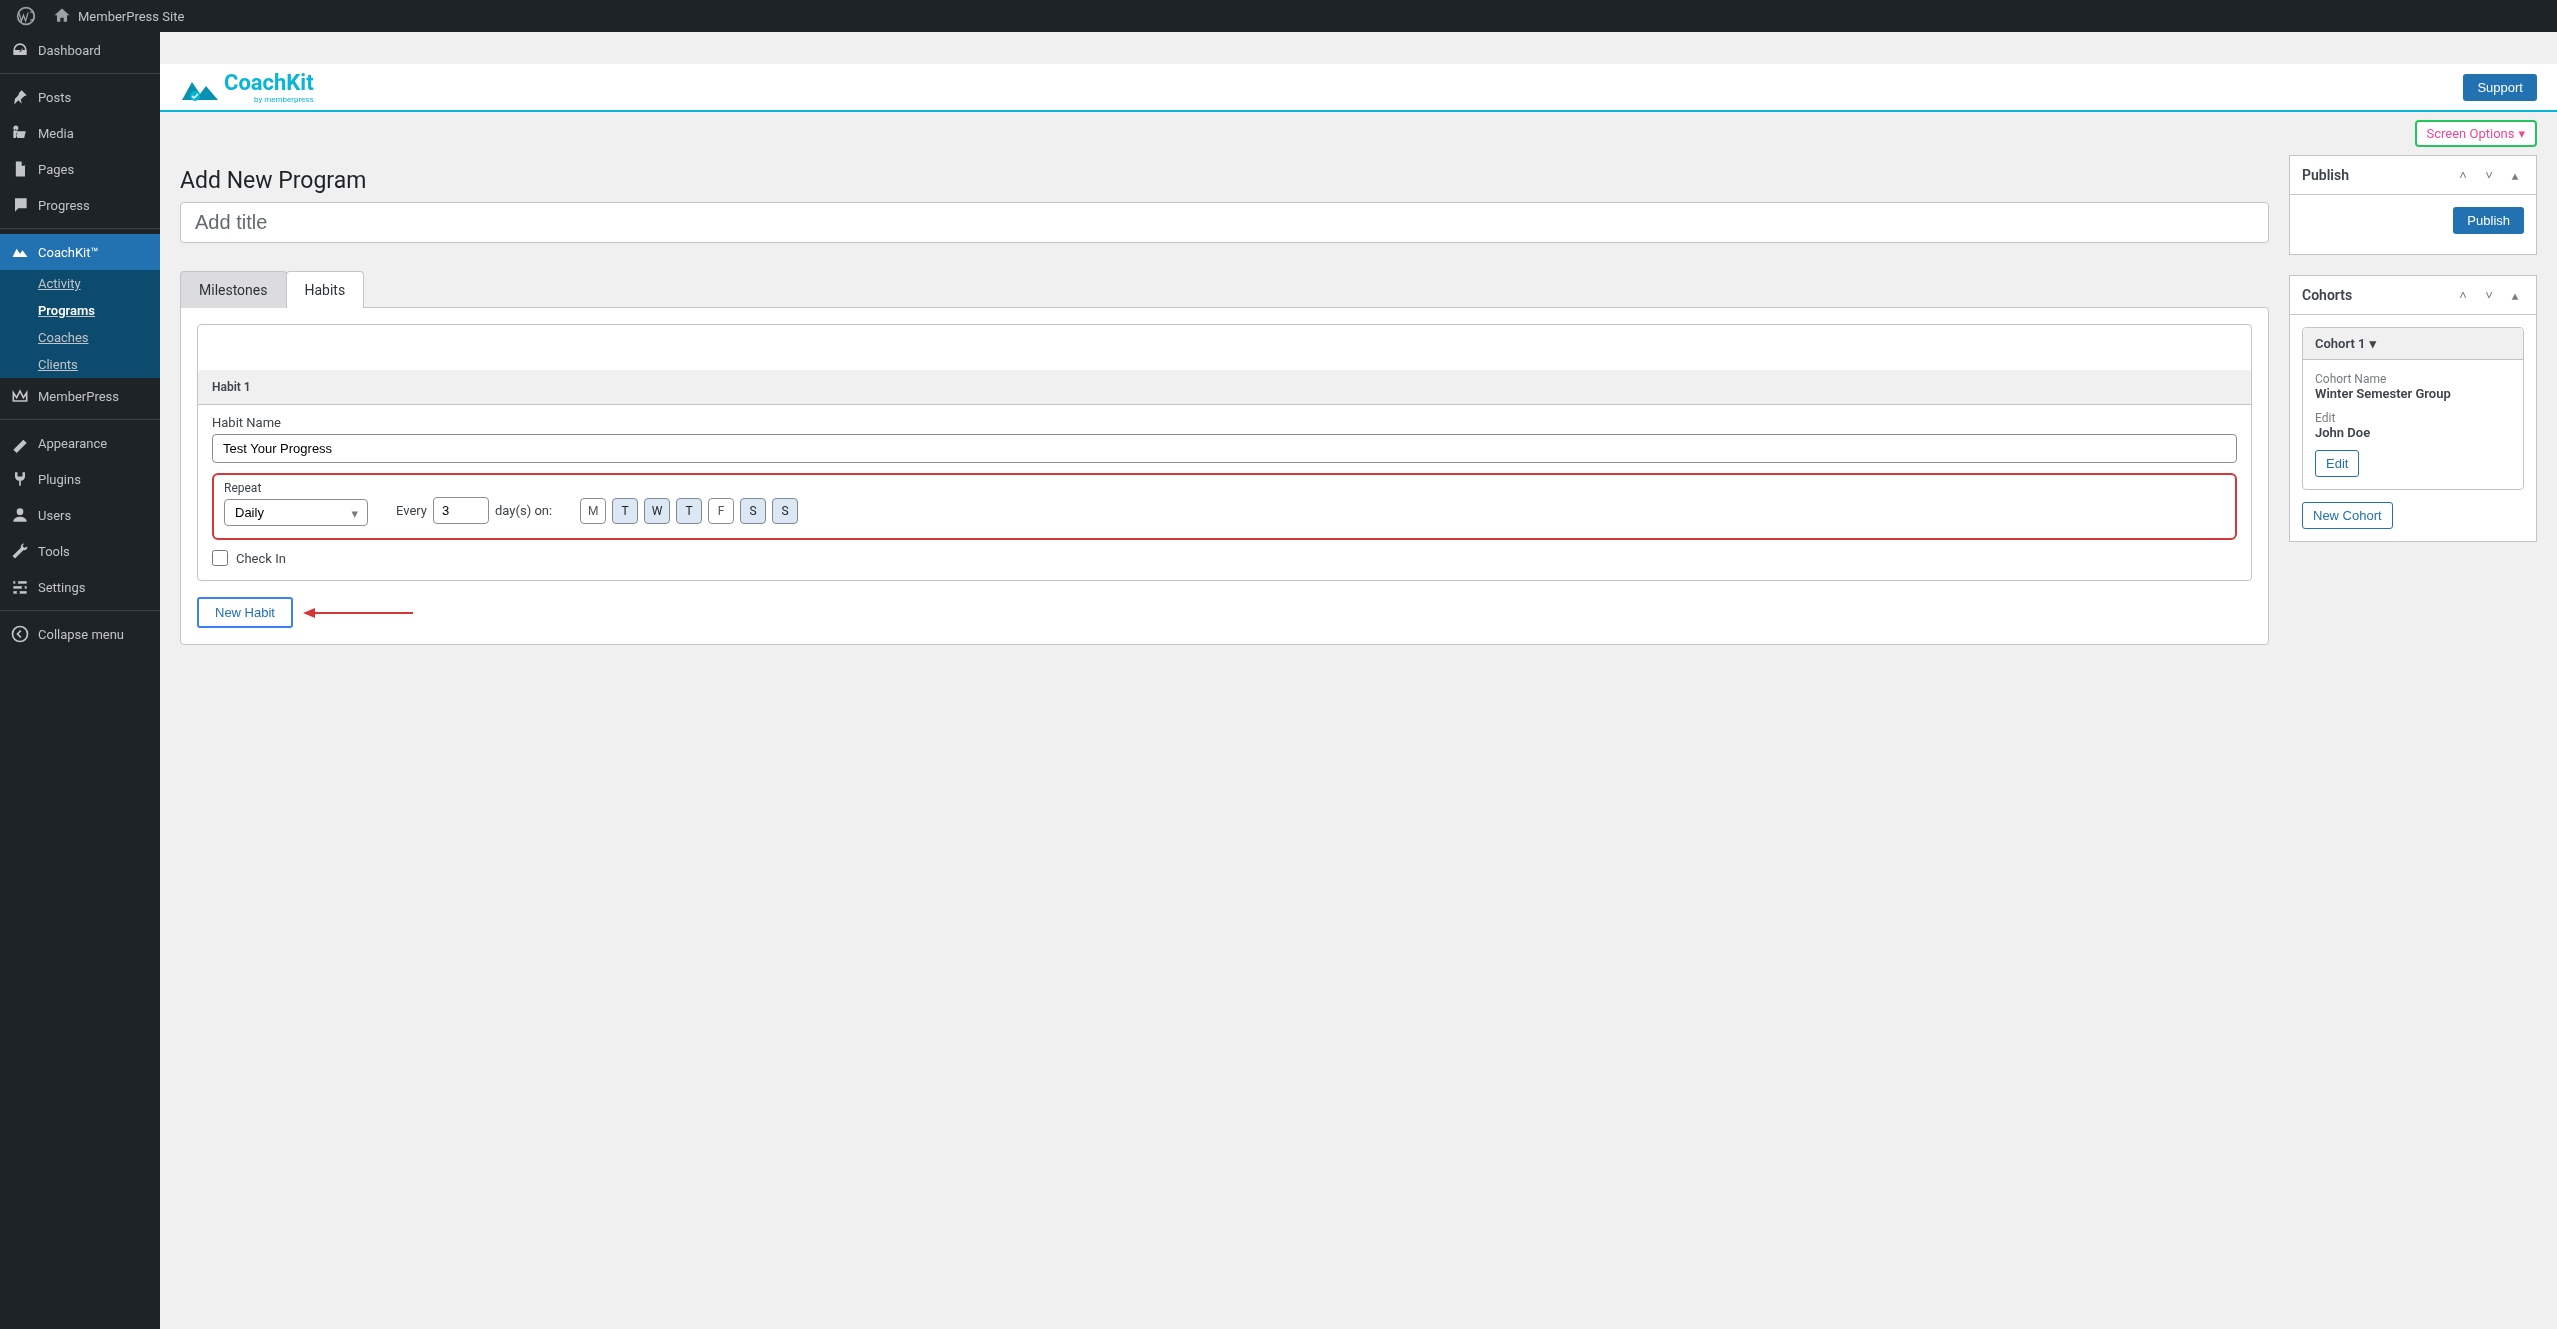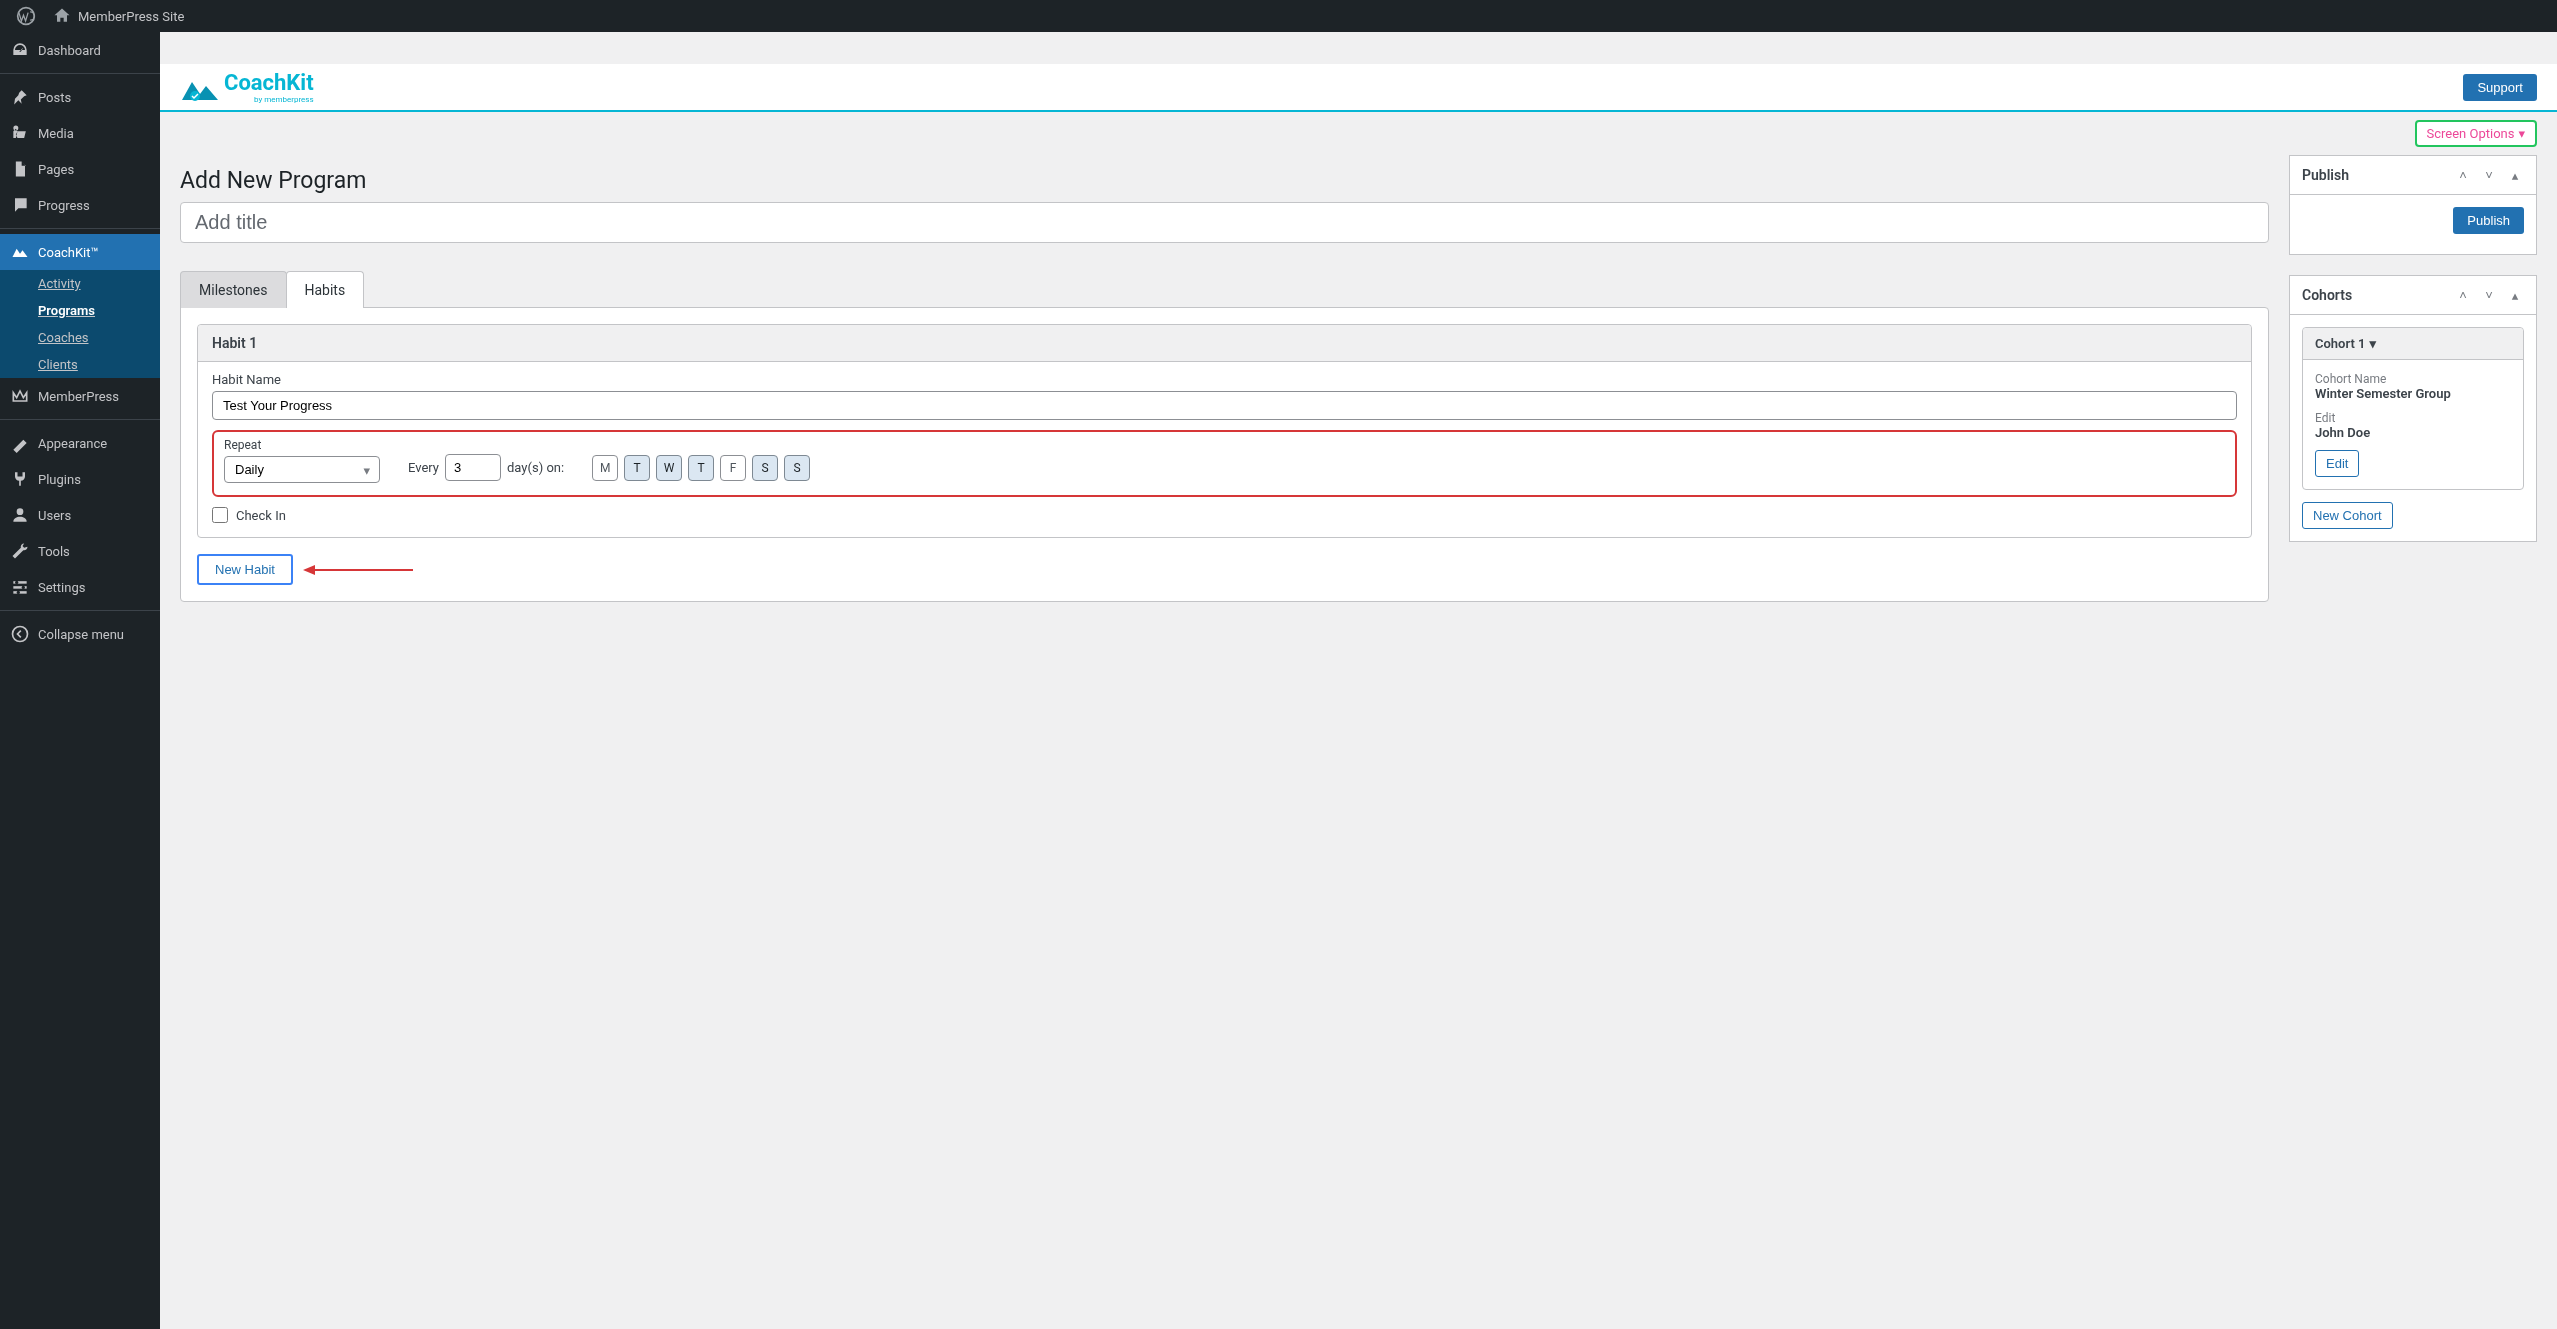--- a/index.html
+++ b/index.html
@@ -42,30 +42,30 @@
     .title-input::placeholder { color: #646970; }
     
     .tabs-wrap { margin-top: 28px; }
     .tabs { display: flex; border-bottom: none; }
     .tab { padding: 10px 18px; border: 1px solid #c3c4c7; border-bottom: none; background: #dcdcde; cursor: pointer; margin-right: 0; font-size: 14px; color: #2c3338; border-radius: 4px 4px 0 0; position: relative; }
     .tab.active { background: #fff; z-index: 2; }
     .tab+.tab { margin-left: -1px; }
     .tab-panel { background: #fff; border: 1px solid #c3c4c7; padding: 16px; margin-top: -1px; border-radius: 0 4px 4px 4px; }
     
     .habit-card { border: 1px solid #c3c4c7; border-radius: 4px; margin-bottom: 16px; }
-    .habit-header { background: #f0f0f1; padding: 10px 14px; font-weight: 600; border-bottom: 1px solid #c3c4c7; font-size: 14px; border-radius: 4px 4px 0 0; }
+    .habit-header { background: #f0f0f1; padding: 10px 14px; font-weight: 600; border-bottom: 1px solid #c3c4c7; font-size: 12px; border-radius: 4px 4px 0 0; margin-top: 45px; }
     .habit-body { padding: 10px 14px 14px; }
     .habit-label { font-size: 13px; margin-bottom: 4px; display: block; }
     .habit-input { width: 100%; padding: 6px 10px; border: 1px solid #8c8f94; border-radius: 4px; font-size: 13px; }
     
     .repeat-box { border: 2px solid #d63638; border-radius: 6px; padding: 6px 10px 12px; margin-top: 10px; }
     .repeat-row { display: flex; align-items: flex-end; gap: 28px; flex-wrap: wrap; }
     .repeat-col { display: flex; flex-direction: column; }
     .repeat-col-inline { display: flex; align-items: center; gap: 6px; }
-    .select { border: 1px solid #8c8f94; border-radius: 4px; padding: 5px 30px 5px 10px; font-size: 13px; background: #fff; appearance: none; width: 156px; position: relative; }
+    .select { border: 1px solid #8c8f94; border-radius: 4px; padding: 5px 30px 5px 10px; font-size: 13px; background: #fff; appearance: none; width: 144px; position: relative; }
     .select-wrap { position: relative; }
     .select-wrap::after { content: '▾'; position: absolute; right: 10px; top: 50%; transform: translateY(-50%); pointer-events: none; color: #787c82; }
     .num-input { width: 56px; border: 1px solid #8c8f94; border-radius: 4px; padding: 5px 8px; font-size: 13px; }
     
     .days { display: flex; gap: 6px; }
     .day { width: 26px; height: 26px; border: 1px solid #8c8f94; border-radius: 4px; display: flex; align-items: center; justify-content: center; font-size: 12px; cursor: pointer; background: #fff; color: #50575e; }
     .day.selected { background: #dbe7f2; border-color: #7e8993; color: #1d2327; }
     
     .check-row { display: flex; align-items: center; gap: 8px; margin-top: 10px; }
     .check-row input { width: 16px; height: 16px; }

